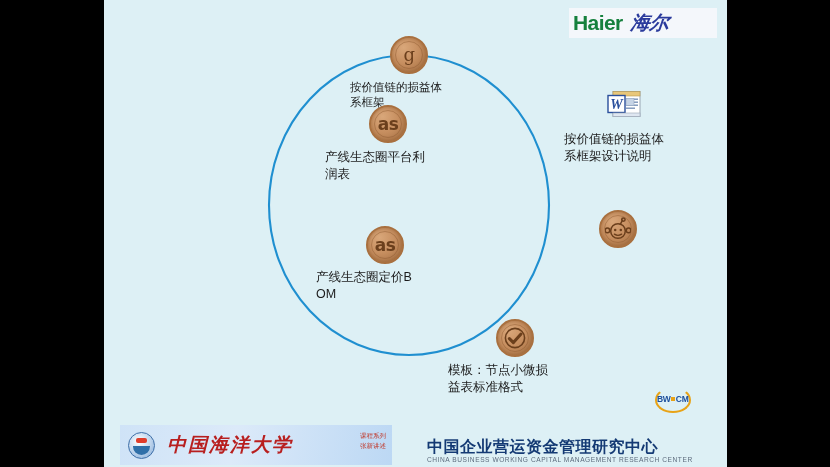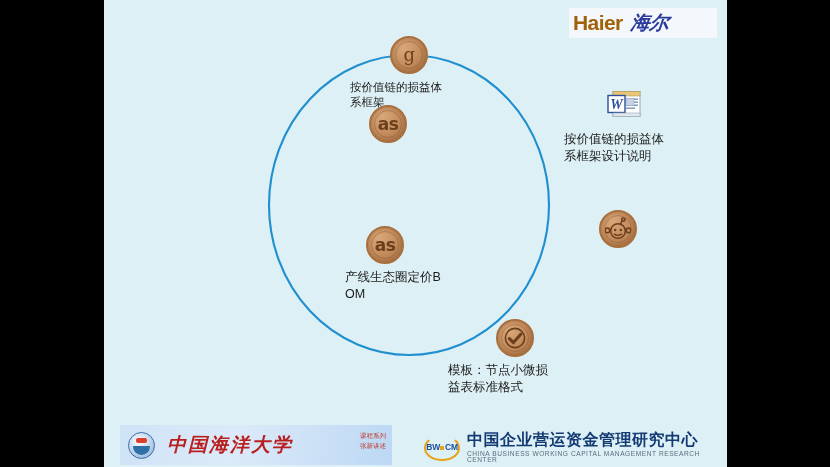--- a/index.html
+++ b/index.html
@@ -55,21 +55,21 @@
     background: #f4f7fb;
     display: flex;
     align-items: center;
     justify-content: flex-start;
     padding-left: 4px;
     box-sizing: border-box;
   }
   .haier-word {
     font-size: 21px;
     font-weight: bold;
-    color: #a16207;
+    color: #15803d;
     letter-spacing: -0.6px;
     font-family: "Liberation Sans", sans-serif;
   }
   .haier-cn {
     margin-left: 8px;
     font-size: 19px;
     color: #2a3a9c;
     font-family: "Liberation Serif", serif;
     font-style: italic;
     font-weight: bold;
@@ -219,21 +219,22 @@
     line-height: 1.6;
     text-align: center;
     font-family: "Liberation Sans", sans-serif;
   }
 
   .footer-right {
     position: absolute;
     left: 318px;
     bottom: 3px;
     display: flex;
-    align-items: center;
+    align-items: flex-end;
+    flex-direction: column;
   }
   .bwcm-mark {
     width: 40px;
     height: 30px;
     position: relative;
     flex: 0 0 auto;
   }
   .bwcm-ring {
     position: absolute;
     left: 2px; top: 2px;
@@ -254,21 +255,21 @@
     letter-spacing: -0.2px;
     font-family: "Liberation Sans", sans-serif;
   }
   .bwcm-txt .sq {
     display: inline-block;
     width: 4px; height: 4px;
     background: #e8a317;
     vertical-align: middle;
     margin: 0 0.5px;
   }
-  .bwcm-names { margin-left: 5px; }
+  .bwcm-names { margin-left: 5px; margin-top: 24px; }
   .bwcm-cn {
     font-family: "Liberation Serif", "DejaVu Serif", serif;
     font-size: 16px;
     font-weight: bold;
     color: #143a74;
     letter-spacing: 0.5px;
     line-height: 1.05;
   }
   .bwcm-en {
     font-family: "Liberation Sans", sans-serif;
@@ -355,28 +356,30 @@
         </div>
       </div>
       <div class="node-label lbl-md" style="left:407px; top:362px;">模板：节点小微损
 益表标准格式</div>
 
       <div class="node" style="left:281px; top:245px;">
         <div class="medallion">
           <span class="glyph-text">as</span>
         </div>
       </div>
-      <div class="node-label lbl-md" style="left:304px; top:269px;">产线生态圈定价B
+      <div class="node-label lbl-md" style="left:275px; top:269px;">产线生态圈定价B
 OM</div>
 
       <div class="node" style="left:284px; top:124px;">
         <div class="medallion">
           <span class="glyph-text">as</span>
         </div>
       </div>
+      <div class="node-label lbl-md" style="left:284px; top:149px;">产线生态圈平台利
+润表</div>
 
     </div>
 
     <div id="footer">
 
       <div class="footer-left">
         <div class="ouc-seal"></div>
         <div class="ouc-name">中国海洋大学</div>
         <div class="ouc-sub">
           <div>课程系列</div>

